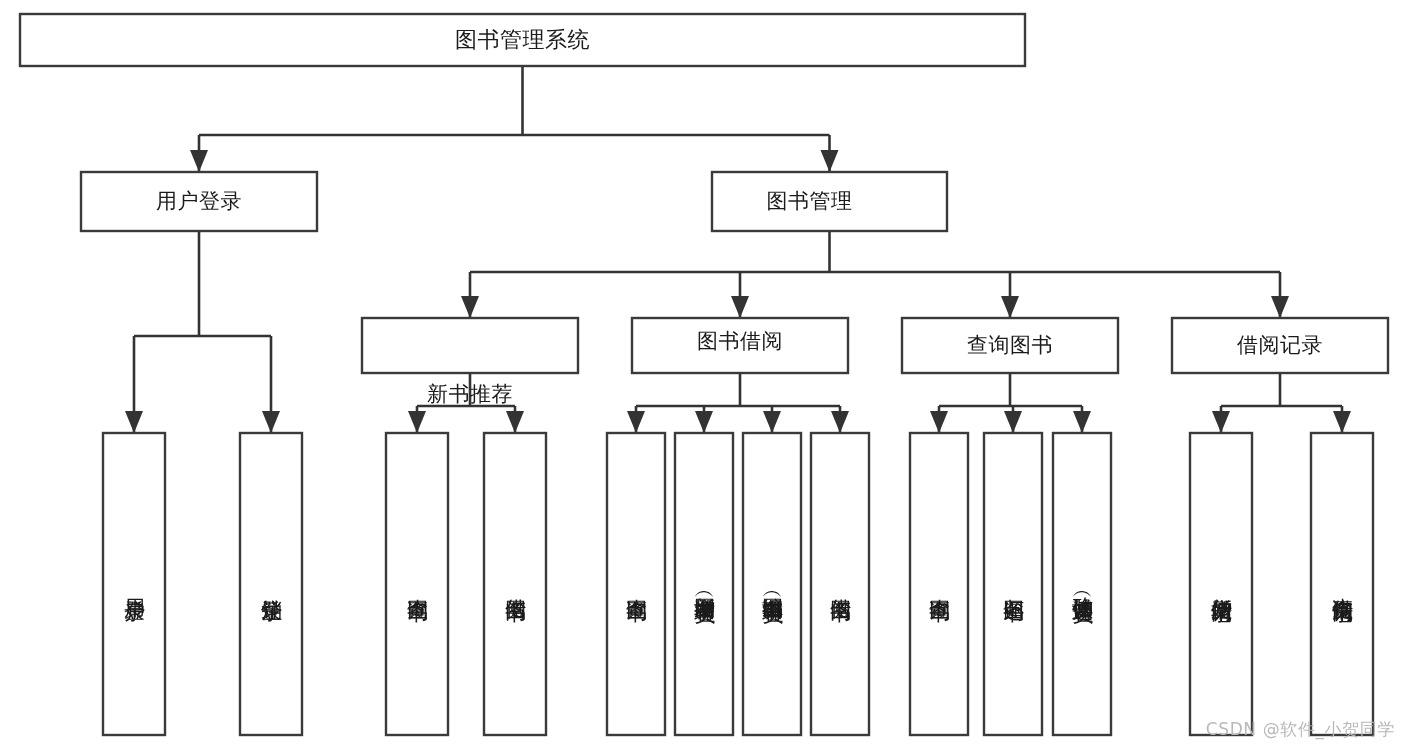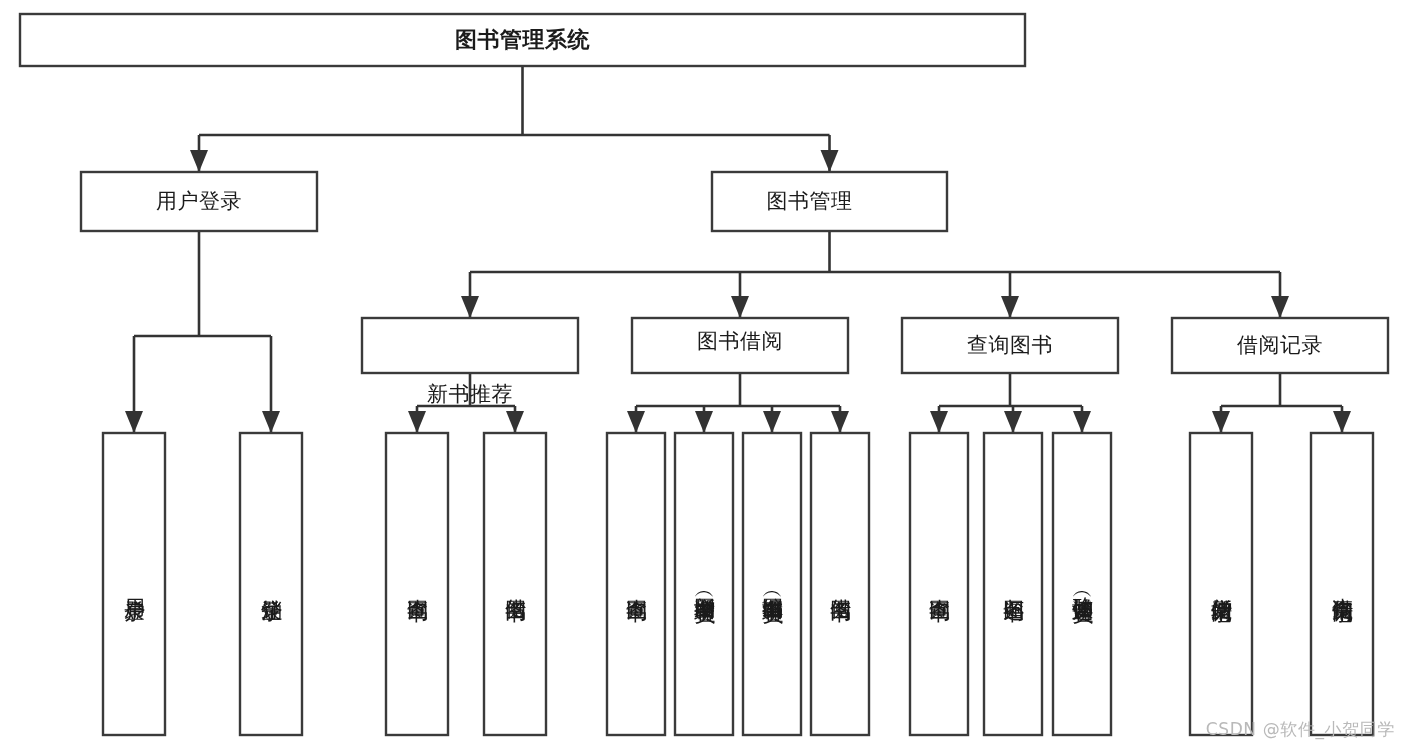--- a/index.html
+++ b/index.html
@@ -159,21 +159,21 @@
         <rect x="811" y="433" width="58" height="302" class="node-box"></rect>
         <rect x="910" y="433" width="58" height="302" class="node-box"></rect>
         <rect x="984" y="433" width="58" height="302" class="node-box"></rect>
         <rect x="1053" y="433" width="58" height="302" class="node-box"></rect>
         <rect x="1190" y="433" width="62" height="302" class="node-box"></rect>
         <rect x="1311" y="433" width="62" height="302" class="node-box"></rect>
       </g>
   </svg>
 
   <div id="label-layer">
-      <div class="node-label-h" style="left: 20px; top: 14px; width: 1005px; height: 52px; font-size: 22px; font-weight: bold;">图书管理系统</div>
+      <div class="node-label-h" style="left: 20px; top: 14px; width: 1005px; height: 52px; font-size: 22px;">图书管理系统</div>
       <div class="node-label-h" style="left: 81px; top: 172px; width: 236px; height: 59px;">用户登录</div>
       <div class="node-label-h" style="left: 712px; top: 172px; width: 195px; height: 59px;">图书管理</div>
       <div class="node-label-h" style="left: 362px; top: 318px; width: 216px; height: 60px; margin-top: 47px;">新书推荐</div>
       <div class="node-label-h" style="left: 632px; top: 318px; width: 216px; height: 48px;">图书借阅</div>
       <div class="node-label-h" style="left: 902px; top: 318px; width: 216px; height: 55px;">查询图书</div>
       <div class="node-label-h" style="left: 1172px; top: 318px; width: 216px; height: 55px;">借阅记录</div>
       <div class="node-label-v" style="left: 103px; top: 433px; width: 62px; height: 302px;">用户登录</div>
       <div class="node-label-v" style="left: 240px; top: 433px; width: 62px; height: 302px;">注销登录</div>
       <div class="node-label-v" style="left: 386px; top: 433px; width: 62px; height: 302px;">查询图书</div>
       <div class="node-label-v" style="left: 484px; top: 433px; width: 62px; height: 302px;">借阅图书</div>

